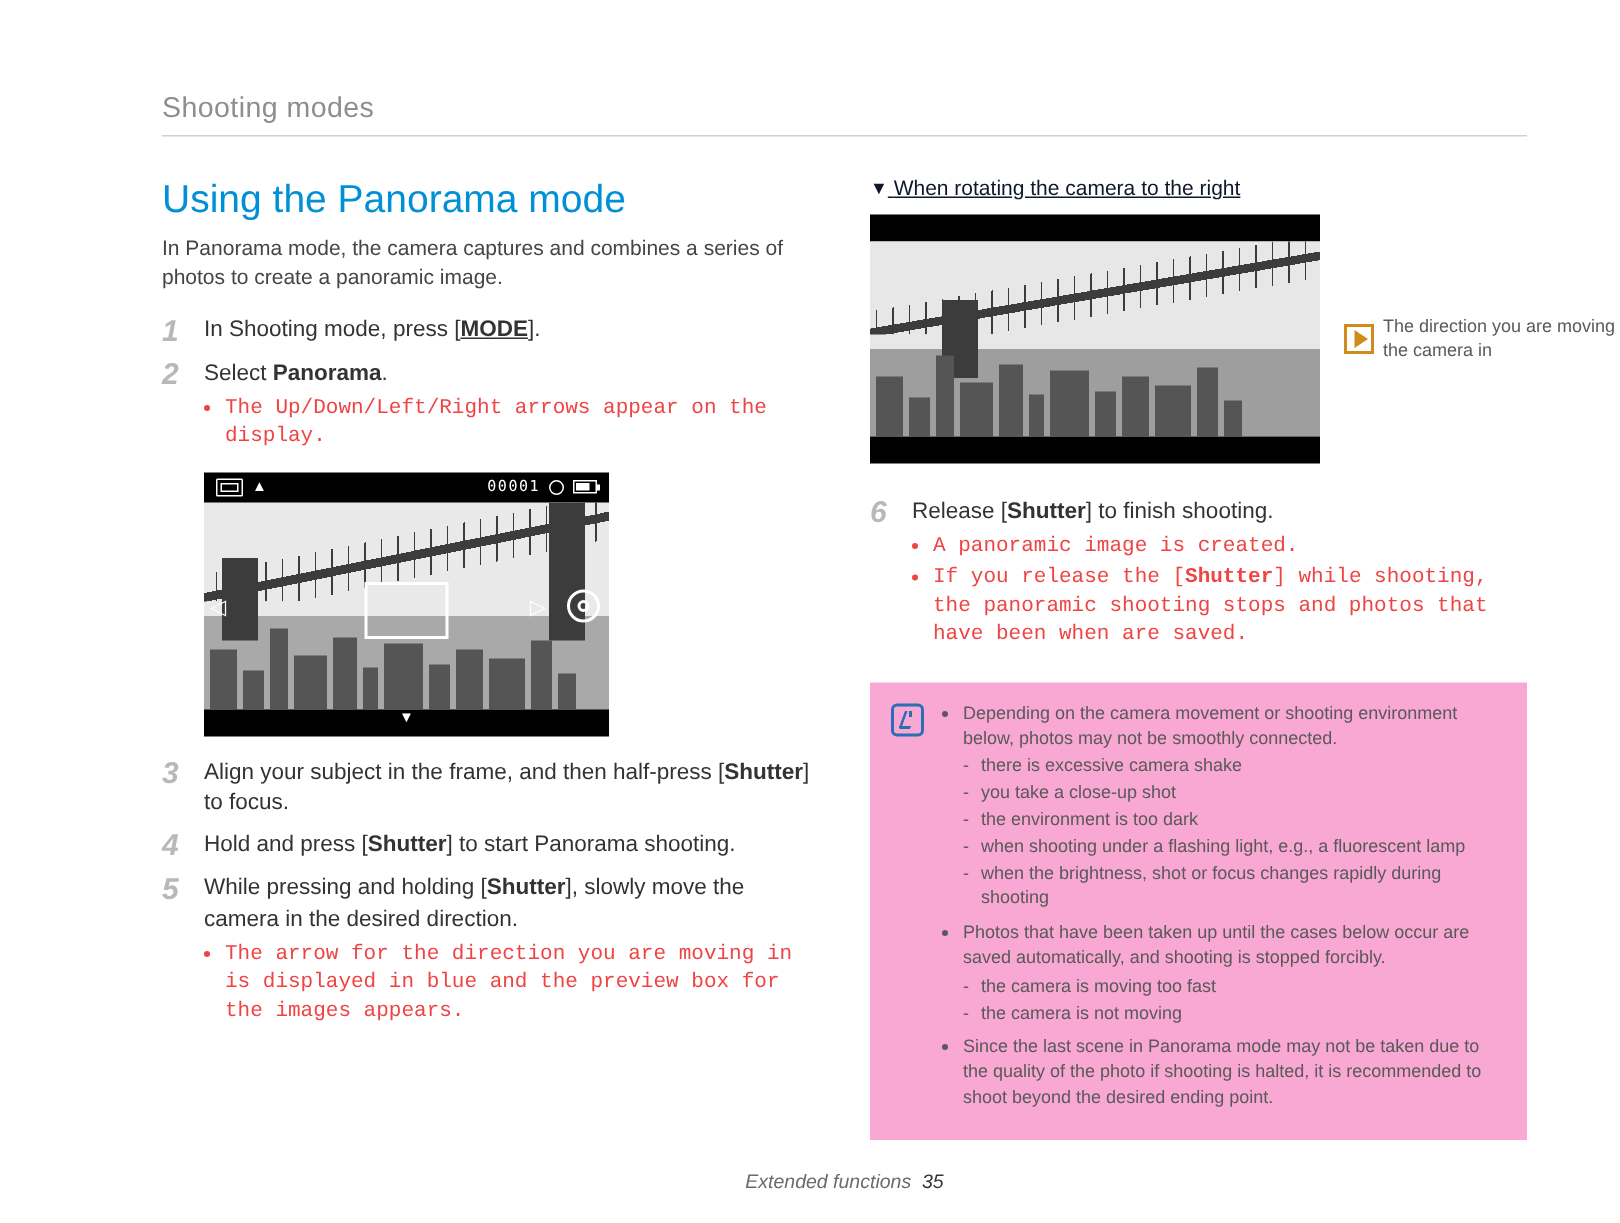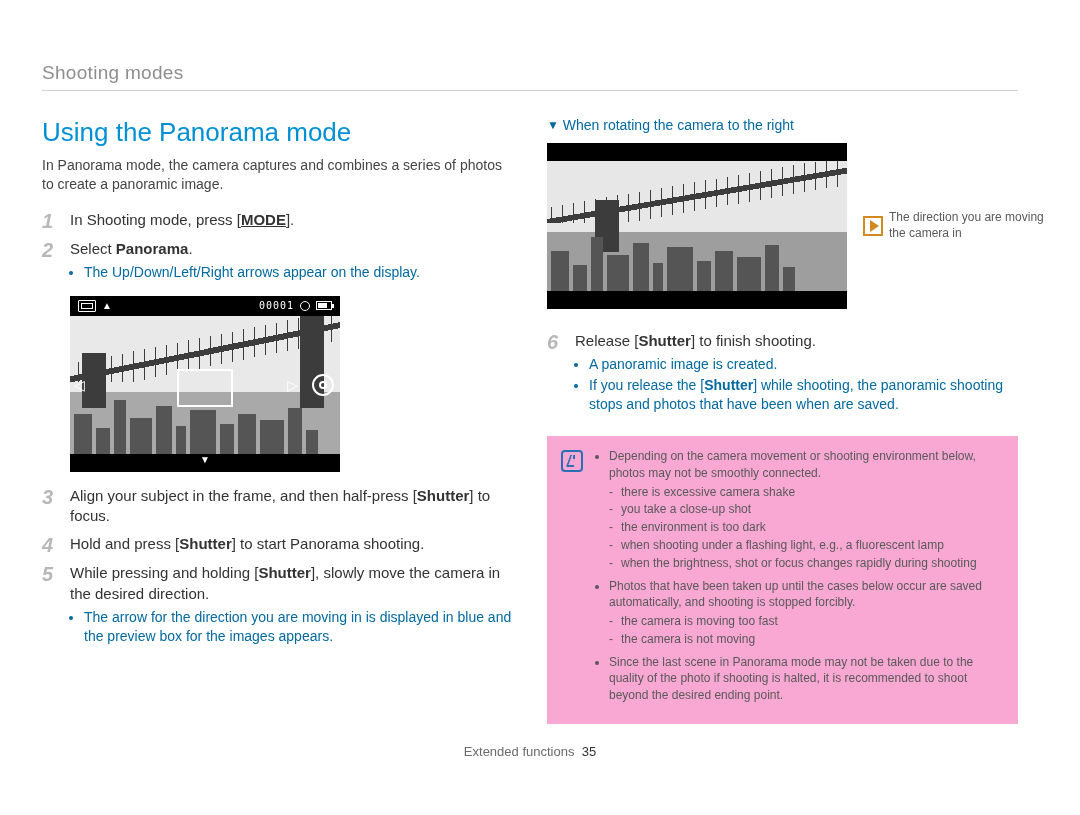--- a/index.html
+++ b/index.html
@@ -4,21 +4,21 @@
 <style>
   *{box-sizing:border-box;margin:0;padding:0;}
   body{
     font-family:"Helvetica Neue",Helvetica,Arial,sans-serif;
     color:#3b3b3b;
     background:#fff;
     width:1080px;
     height:815px;
   }
   .page{
-    padding:62px 62px 0 42px;
+    padding:62px 62px 0 108px;
   }
   .chapter{
     font-size:19px;
     font-weight:300;
     color:#8e8e8e;
     letter-spacing:0.3px;
   }
   .rule{
     border:none;
     border-top:1px solid #cfcfcf;
@@ -56,28 +56,30 @@
   }
   .step .body{flex:1;font-size:15px;line-height:1.35;color:#333;}
   .step .body .keycap{font-weight:bold;text-decoration:underline;}
   .step .body b{font-weight:bold;}
   ul.sub{
     list-style:disc;
     margin:4px 0 6px 14px;
   }
   ul.sub li{
     font-size:14px;
-    color:#0369a1;
+    color:#ef4444;
     line-height:1.35;
     margin-bottom:2px;
+    font-family:Liberation Mono, monospace;
   }
   .right-caption{
     font-size:14px;
-    color:#0369a1;
+    color:#0f172a;
     margin-bottom:10px;
+    text-decoration:underline;
   }
   .tri{display:inline-block;font-size:12px;transform:translateY(-1px);}
   
   .camdisp{
     width:270px;height:176px;
     background:#000;
     position:relative;
     margin:6px 0 14px 28px;
     overflow:hidden;
   }
@@ -200,20 +202,21 @@
   .notecontent ul.lvl1{list-style:disc;margin-left:14px;}
   .notecontent ul.lvl1 > li{margin-bottom:6px;}
   .notecontent ul.lvl2{list-style:none;margin:2px 0 0 0;}
   .notecontent ul.lvl2 li{position:relative;padding-left:12px;margin-bottom:1px;}
   .notecontent ul.lvl2 li::before{content:"-";position:absolute;left:0;}
   .footer{
     text-align:center;
     font-size:13px;
     color:#6b6b6b;
     margin-top:20px;
+    font-style:italic;
   }
   .footer .pg{color:#333;}
 </style>
 </head>
 <body>
 
 <div class="page">
 
   <div class="chapter">Shooting modes</div>
   <hr class="rule">

